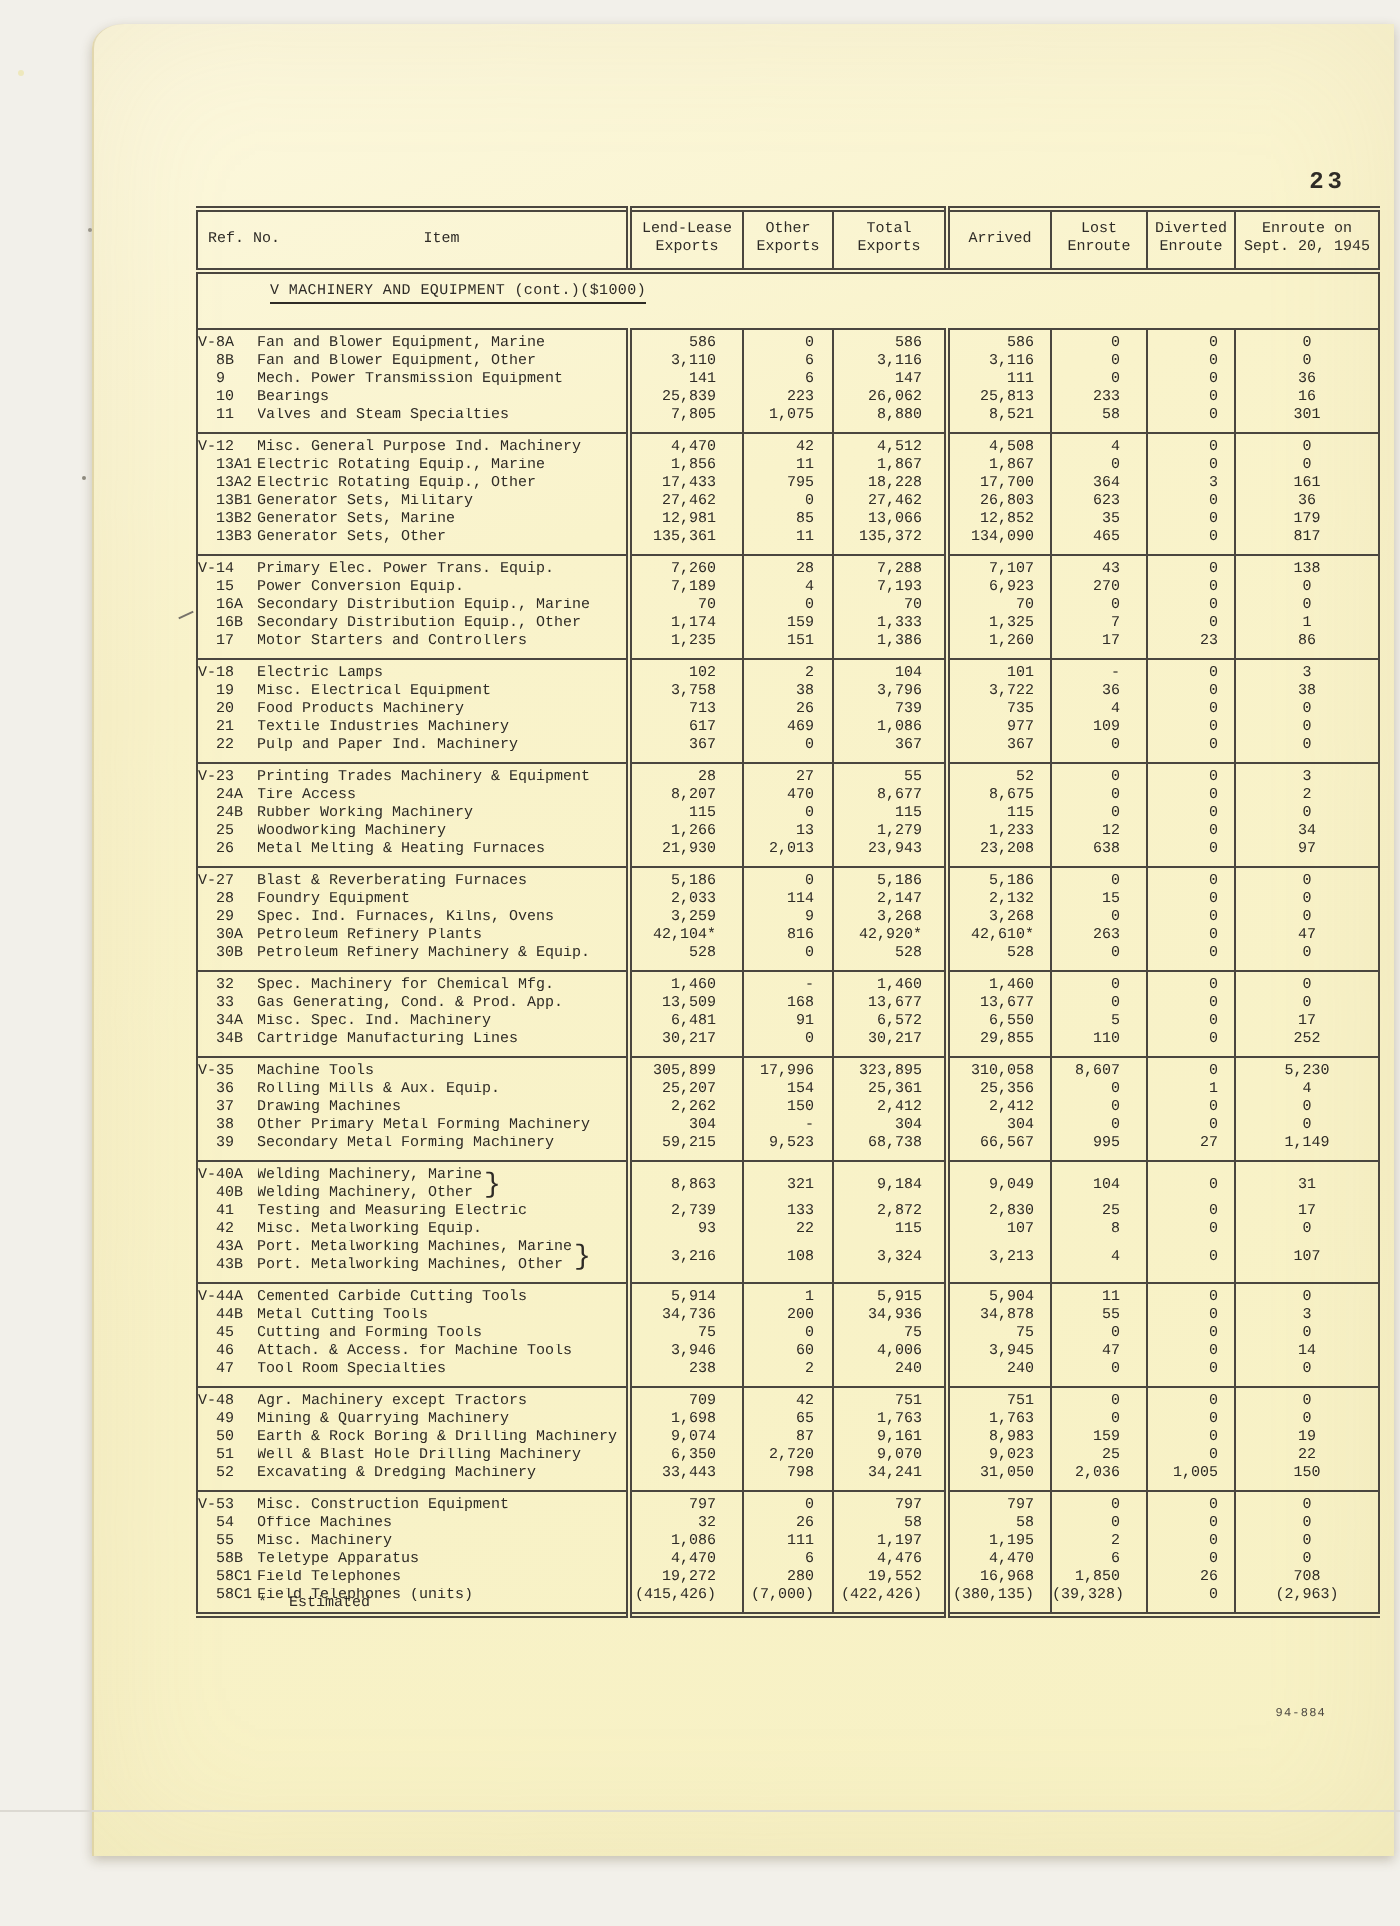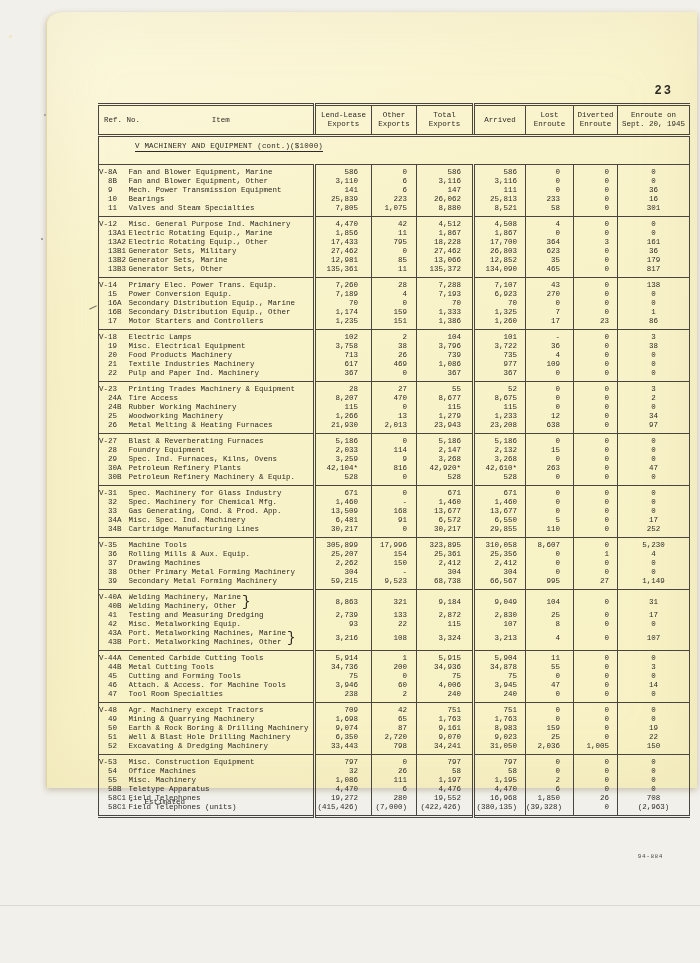--- a/index.html
+++ b/index.html
@@ -8,21 +8,21 @@
     --line:#4a463f;
   }
   html,body{margin:0;padding:0;}
   body{
     width:700px;height:963px;position:relative;overflow:hidden;
     background:#f2f0ea;
     font-family:"Liberation Mono","DejaVu Sans Mono",monospace;
     color:var(--ink);
   }
   .paper{
-    position:absolute;left:46px;top:12px;width:650px;height:776px;
+    position:absolute;left:46px;top:12px;width:650px;height:916px;
     background:linear-gradient(160deg,#fcf8df 0%,var(--paper) 30%,#f7f1c4 100%);
     box-shadow:0 2px 6px rgba(80,65,30,.28), inset 0 0 70px rgba(190,170,110,.14);
     border-top-left-radius:16px 12px;
     border-left:1px solid rgba(180,160,110,.35);
   }
   .page-number{
     position:absolute;top:72px;right:24px;
     font-size:12px;font-weight:bold;letter-spacing:2px;
   }
   .doc-table{
@@ -455,31 +455,20 @@
           <td class="c-other">0</td>
           <td class="c-total">528</td>
           <td class="c-arr">528</td>
           <td class="c-lost">0</td>
           <td class="c-div">0</td>
           <td class="c-enr">0</td>
         </tr>
       </tbody>
       <tbody class="group">
         <tr>
-          <td class="c-ref">V-31</td>
-          <td class="c-item">Spec. Machinery for Glass Industry</td>
-          <td class="c-ll">671</td>
-          <td class="c-other">0</td>
-          <td class="c-total">671</td>
-          <td class="c-arr">671</td>
-          <td class="c-lost">0</td>
-          <td class="c-div">0</td>
-          <td class="c-enr">0</td>
-        </tr>
-        <tr>
           <td class="c-ref">  32</td>
           <td class="c-item">Spec. Machinery for Chemical Mfg.</td>
           <td class="c-ll">1,460</td>
           <td class="c-other">-</td>
           <td class="c-total">1,460</td>
           <td class="c-arr">1,460</td>
           <td class="c-lost">0</td>
           <td class="c-div">0</td>
           <td class="c-enr">0</td>
         </tr>
@@ -581,21 +570,21 @@
           <td class="c-ll">8,863</td>
           <td class="c-other">321</td>
           <td class="c-total">9,184</td>
           <td class="c-arr">9,049</td>
           <td class="c-lost">104</td>
           <td class="c-div">0</td>
           <td class="c-enr">31</td>
         </tr>
         <tr>
           <td class="c-ref">  41</td>
-          <td class="c-item">Testing and Measuring Dredging</td>
+          <td class="c-item">Testing and Measuring Electric</td>
           <td class="c-ll">2,739</td>
           <td class="c-other">133</td>
           <td class="c-total">2,872</td>
           <td class="c-arr">2,830</td>
           <td class="c-lost">25</td>
           <td class="c-div">0</td>
           <td class="c-enr">17</td>
         </tr>
         <tr>
           <td class="c-ref">  42</td>

